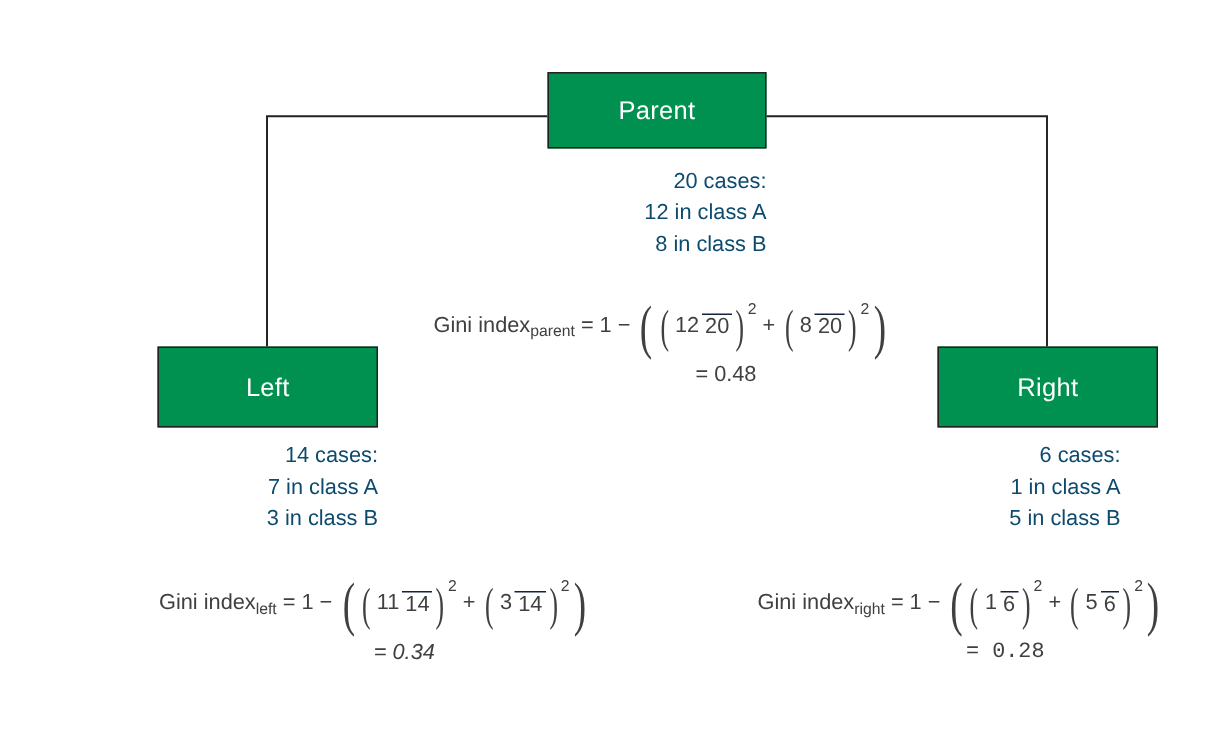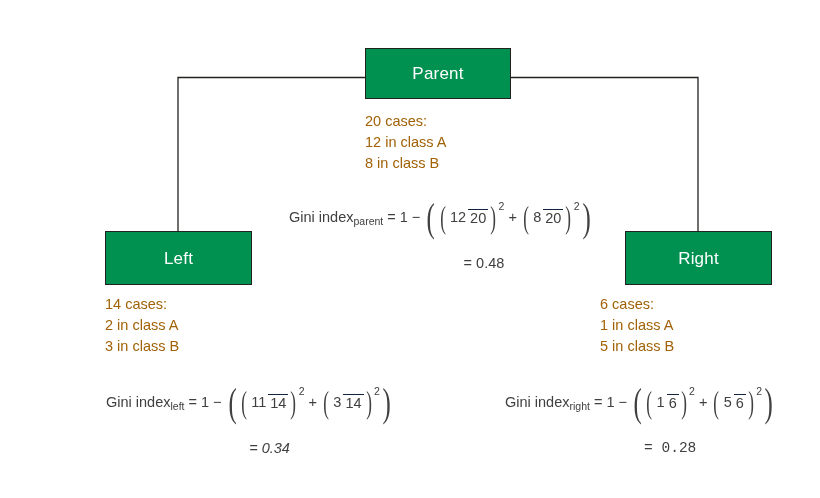--- a/index.html
+++ b/index.html
@@ -44,24 +44,24 @@
     letter-spacing: .2px;
     line-height: 1;
   }
   #node-parent { left: 365px; top: 48px; width: 146px; height: 51px; }
   #node-left   { left: 105px; top: 231px; width: 147px; height: 54px; }
   #node-right  { left: 625px; top: 231px; width: 147px; height: 54px; }
 
   
   .stats {
     position: absolute;
-    text-align: left;
+    text-align: right;
     font-size: 14.5px;
     line-height: 21px;
-    color: #a16207;
+    color: #0c4a6e;
     white-space: nowrap;
   }
   #stats-parent { left: 365px; top: 111px; width: 146px; }
   #stats-left   { left: 105px; top: 294px; width: 147px; }
   #stats-right  { left: 600px; top: 294px; width: 147px; }
 
   
   .formula-block {
     position: absolute;
     font-size: 14.5px;
@@ -75,21 +75,21 @@
   .formula-line {
     display: flex;
     align-items: center;
     height: 42px;
   }
   .result-line {
     display: flex;
     align-items: center;
     justify-content: center;
     height: 22px;
-    margin-top: 14px;
+    margin-top: 1px;
   }
   #formula-parent .result-line { padding-left: 86px; }
   #formula-left   .result-line { padding-left: 40px; font-style: italic; }
   #formula-right  .result-line { padding-left: 60px; font-family: Liberation Mono, monospace; }
 
   .gini-name { font-size: 14.5px; }
   .sub {
     font-size: 10.5px;
     vertical-align: baseline;
     position: relative;
@@ -202,21 +202,21 @@
     </div>
     <div class="result-line">= 0.48</div>
   </div>
 
   <div class="node-box" id="node-left">
     <span class="node-label">Left</span>
   </div>
 
   <div class="stats" id="stats-left">
     <div>14 cases:</div>
-    <div>2 in class A</div>
+    <div>7 in class A</div>
     <div>3 in class B</div>
   </div>
 
   <div class="formula-block" id="formula-left">
     <div class="formula-line">
       <span class="gini-name">Gini index</span>
         <span class="sub">left</span>
       <span class="eq">=</span>
       <span class="one">1</span>
       <span class="minus">−</span>

